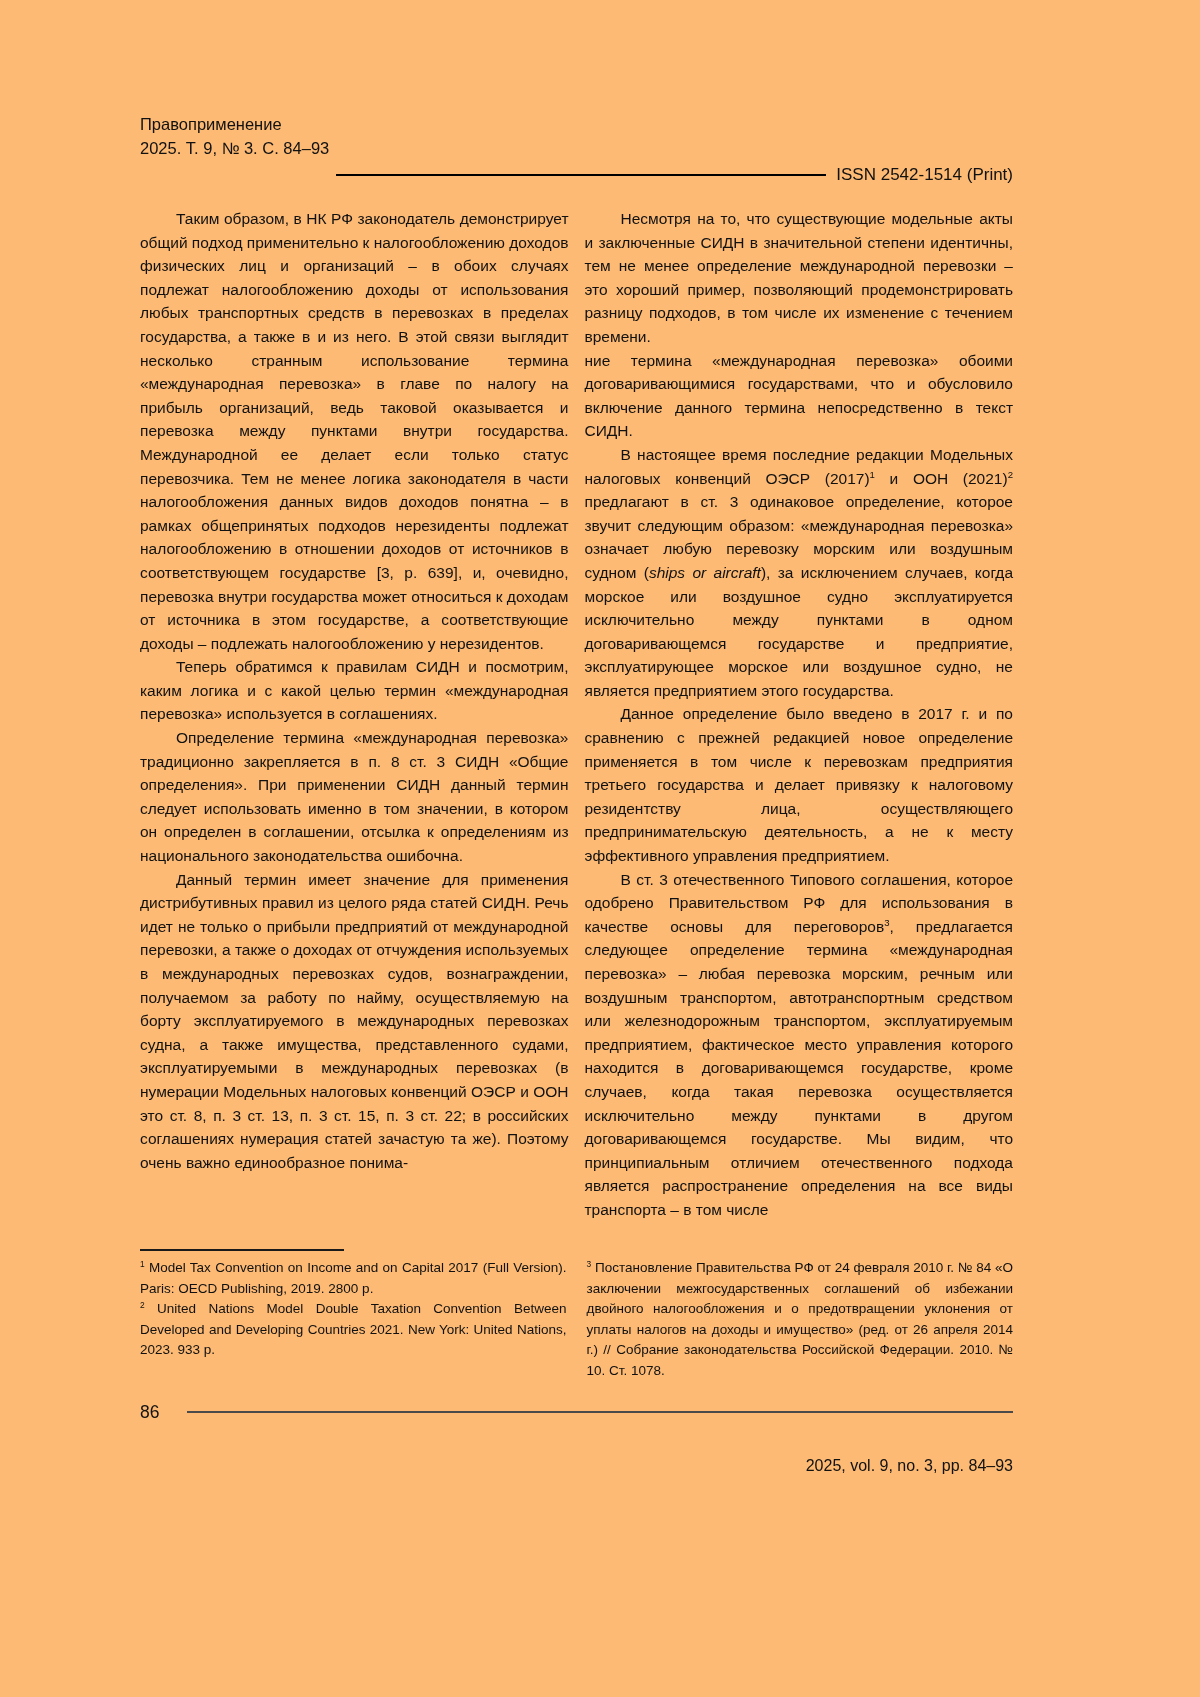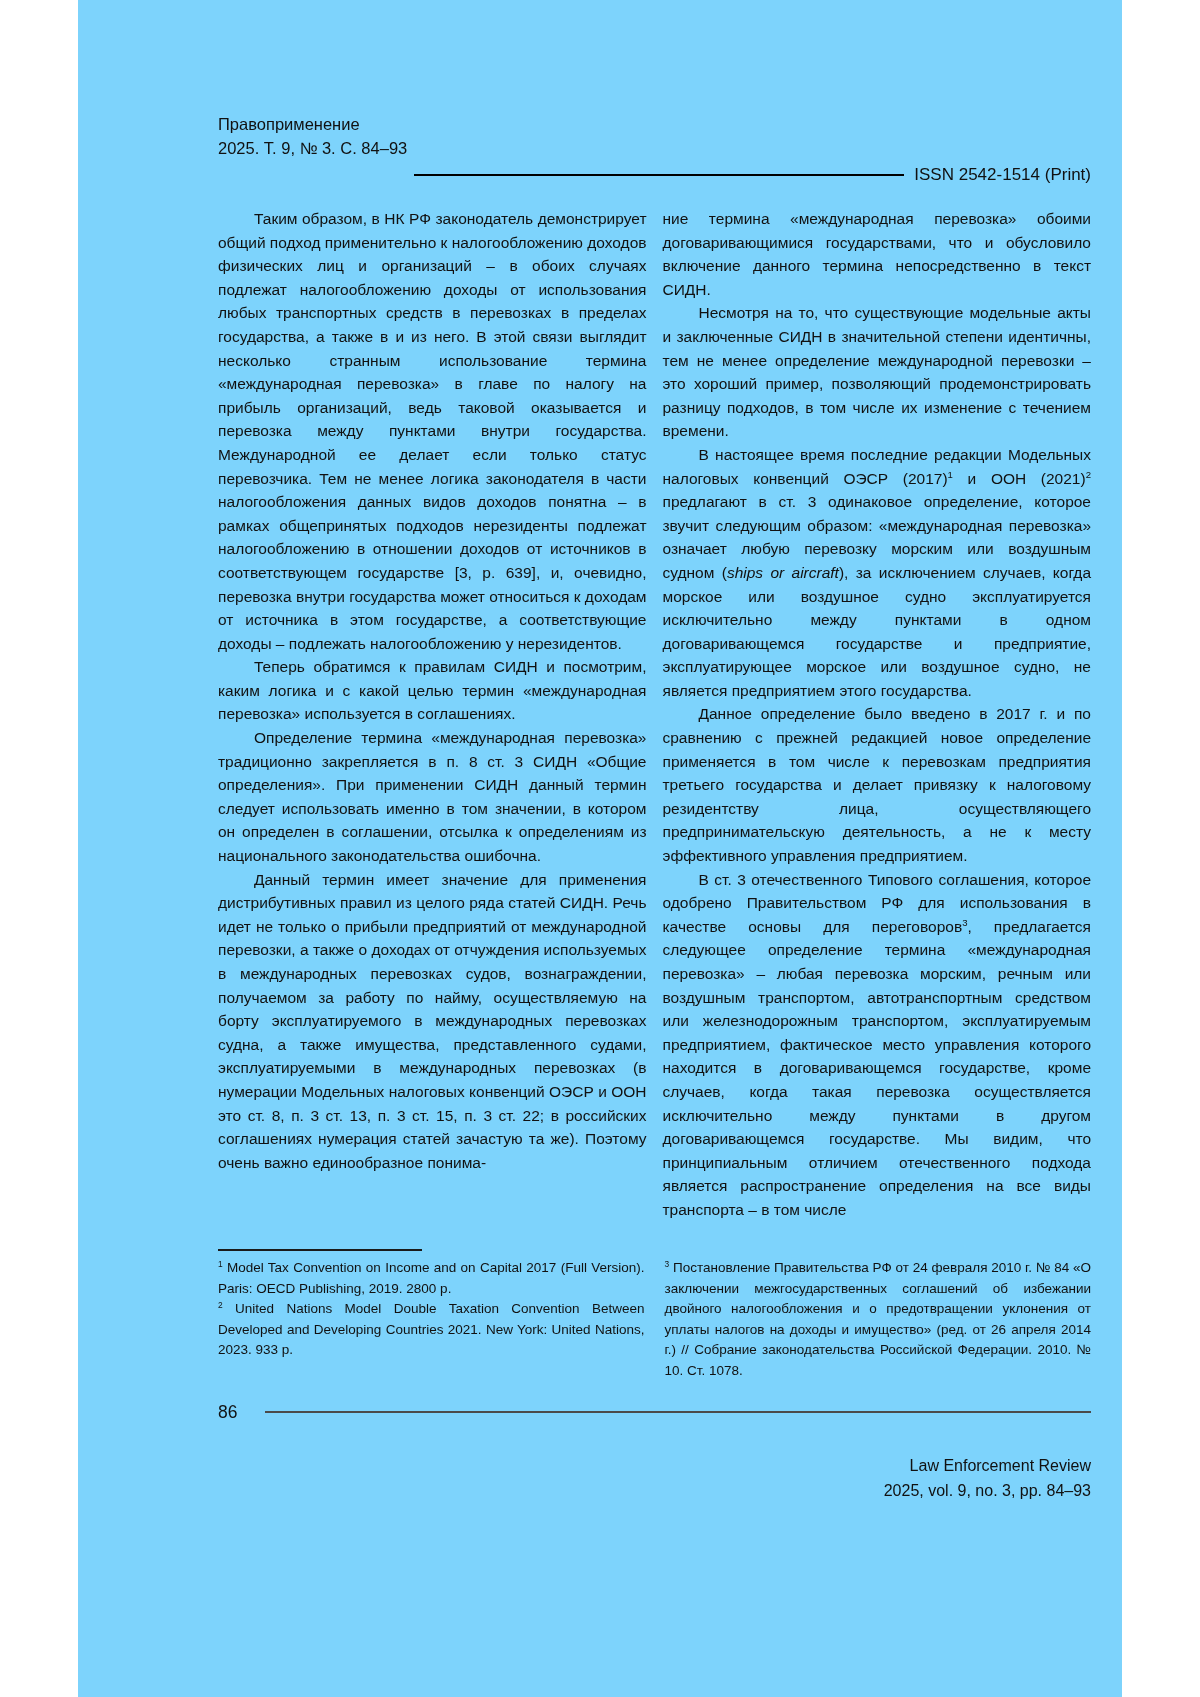--- a/index.html
+++ b/index.html
@@ -1,21 +1,21 @@
 <!DOCTYPE html>
 <html><head>
 <meta charset="utf-8">
 <style>
   * { margin: 0; padding: 0; box-sizing: border-box; }
   html, body { background: #ffffff; }
   .page {
     position: relative;
-    width: 1044px;
+    width: 1200px;
     height: 1697px;
-    background: #7dd3fc;
+    background: #fdba74;
     margin: 0 auto;
     font-family: "Liberation Sans", sans-serif;
     color: #111111;
     overflow: hidden;
   }
   .content {
     position: absolute;
     left: 140px;
     top: 112px;
     width: 873px;
@@ -66,22 +66,22 @@
     </header>
 
     <main class="columns body-columns">
       <div class="col">
           <p class="para">Таким образом, в НК РФ законодатель демонстрирует общий подход применительно к налогообложению доходов физических лиц и организаций – в обоих случаях подлежат налогообложению доходы от использования любых транспортных средств в перевозках в пределах государства, а также в и из него. В этой связи выглядит несколько странным использование термина «международная перевозка» в главе по налогу на прибыль организаций, ведь таковой оказывается и перевозка между пунктами внутри государства. Международной ее делает если только статус перевозчика. Тем не менее логика законодателя в части налогообложения данных видов доходов понятна – в рамках общепринятых подходов нерезиденты подлежат налогообложению в отношении доходов от источников в соответствующем государстве [3, p. 639], и, очевидно, перевозка внутри государства может относиться к доходам от источника в этом государстве, а соответствующие доходы – подлежать налогообложению у нерезидентов.</p>
           <p class="para">Теперь обратимся к правилам СИДН и посмотрим, каким логика и с какой целью термин «международная перевозка» используется в соглашениях.</p>
           <p class="para">Определение термина «международная перевозка» традиционно закрепляется в п. 8 ст. 3 СИДН «Общие определения». При применении СИДН данный термин следует использовать именно в том значении, в котором он определен в соглашении, отсылка к определениям из национального законодательства ошибочна.</p>
           <p class="para">Данный термин имеет значение для применения дистрибутивных правил из целого ряда статей СИДН. Речь идет не только о прибыли предприятий от международной перевозки, а также о доходах от отчуждения используемых в международных перевозках судов, вознаграждении, получаемом за работу по найму, осуществляемую на борту эксплуатируемого в международных перевозках судна, а также имущества, представленного судами, эксплуатируемыми в международных перевозках (в нумерации Модельных налоговых конвенций ОЭСР и ООН это ст. 8, п. 3 ст. 13, п. 3 ст. 15, п. 3 ст. 22; в российских соглашениях нумерация статей зачастую та же). Поэтому очень важно единообразное понима-</p>
         </div>
       <div class="col">
+          <p class="para">Несмотря на то, что существующие модельные акты и заключенные СИДН в значительной степени идентичны, тем не менее определение международной перевозки – это хороший пример, позволяющий продемонстрировать разницу подходов, в том числе их изменение с течением времени.</p>
           <p class="para no-indent">ние термина «международная перевозка» обоими договаривающимися государствами, что и обусловило включение данного термина непосредственно в текст СИДН.</p>
-          <p class="para">Несмотря на то, что существующие модельные акты и заключенные СИДН в значительной степени идентичны, тем не менее определение международной перевозки – это хороший пример, позволяющий продемонстрировать разницу подходов, в том числе их изменение с течением времени.</p>
           <p class="para">В настоящее время последние редакции Модельных налоговых конвенций ОЭСР (2017)<sup>1</sup> и ООН (2021)<sup>2</sup> предлагают в ст. 3 одинаковое определение, которое звучит следующим образом: «международная перевозка» означает любую перевозку морским или воздушным судном (<span class="it">ships or aircraft</span>), за исключением случаев, когда морское или воздушное судно эксплуатируется исключительно между пунктами в одном договаривающемся государстве и предприятие, эксплуатирующее морское или воздушное судно, не является предприятием этого государства.</p>
           <p class="para">Данное определение было введено в 2017 г. и по сравнению с прежней редакцией новое определение применяется в том числе к перевозкам предприятия третьего государства и делает привязку к налоговому резидентству лица, осуществляющего предпринимательскую деятельность, а не к месту эффективного управления предприятием.</p>
           <p class="para">В ст. 3 отечественного Типового соглашения, которое одобрено Правительством РФ для использования в качестве основы для переговоров<sup>3</sup>, предлагается следующее определение термина «международная перевозка» – любая перевозка морским, речным или воздушным транспортом, автотранспортным средством или железнодорожным транспортом, эксплуатируемым предприятием, фактическое место управления которого находится в договаривающемся государстве, кроме случаев, когда такая перевозка осуществляется исключительно между пунктами в другом договаривающемся государстве. Мы видим, что принципиальным отличием отечественного подхода является распространение определения на все виды транспорта – в том числе</p>
         </div>
     </main>
 
     <section class="columns footnotes">
       <div class="col fn-col">
         <div class="fn-sep"></div>
         <div>
@@ -95,19 +95,18 @@
           </div>
       </div>
     </section>
 
     <footer>
       <div class="pageno-row">
         <span class="pageno">86</span>
         <span class="footer-rule"></span>
       </div>
       <div class="footer-right">
-        <div>Law Enforcement Review</div>
         <div>2025, vol. 9, no. 3, pp. 84–93</div>
       </div>
     </footer>
 
   </div>
 </div>
 
 </body></html>

